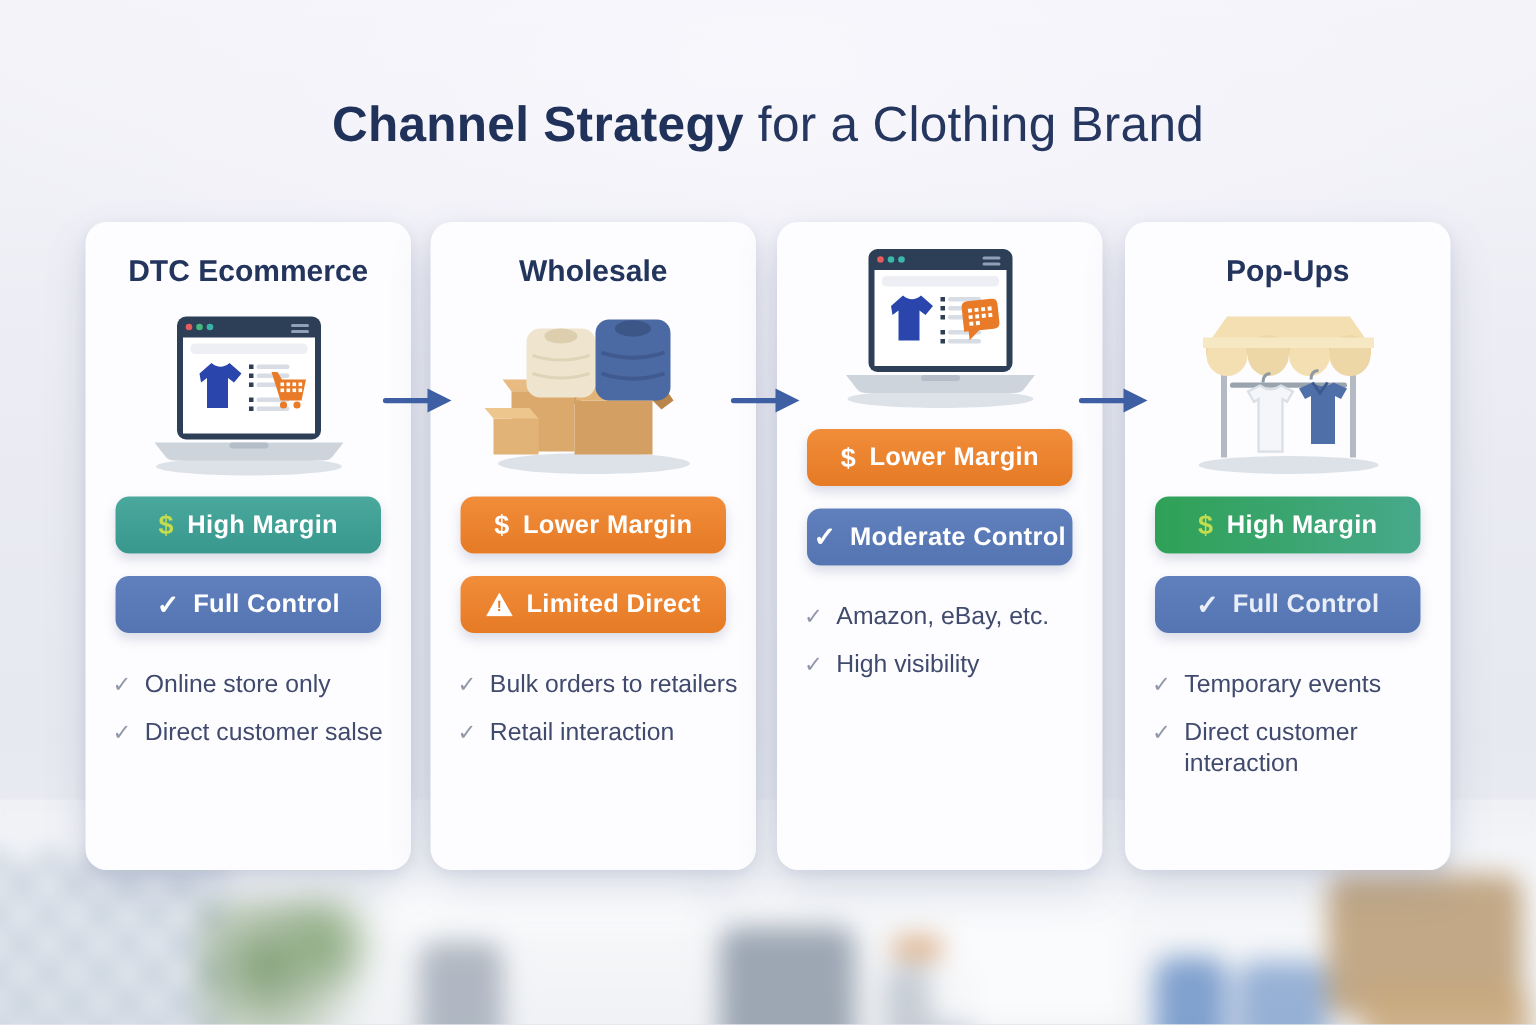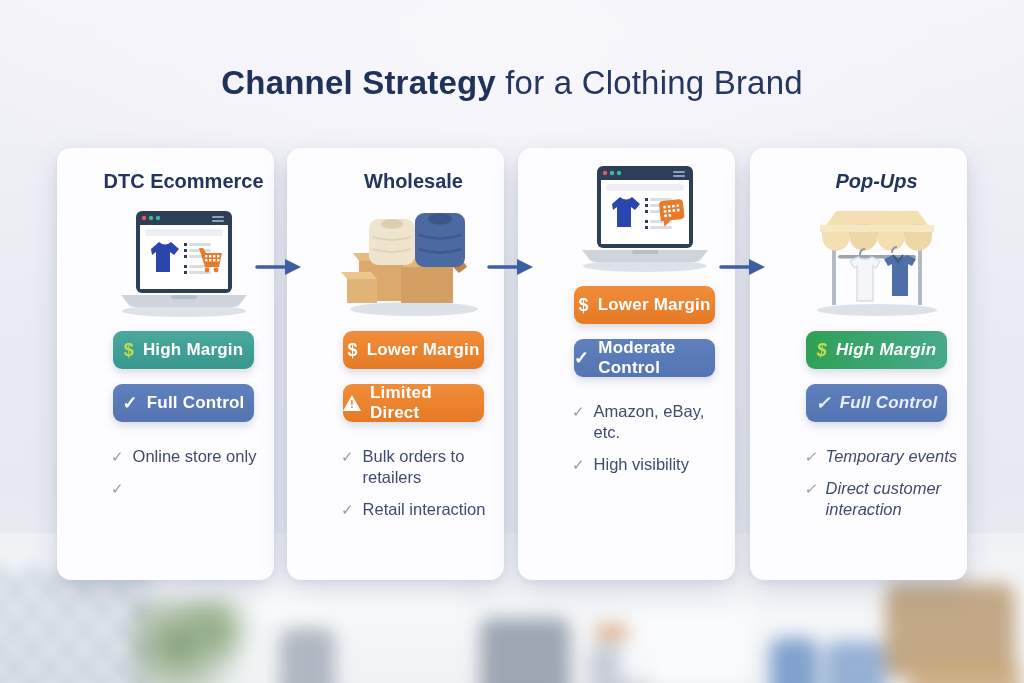--- a/index.html
+++ b/index.html
@@ -35,22 +35,22 @@
   .blob.boxes2 { left:930px; bottom:-10px; width:110px; height:55px; background:#caa97c; opacity:.85; }
 
   
   .page-title { position:absolute; top:64px; left:0; width:100%; text-align:center;
                 font-size:33px; letter-spacing:.2px; color:#25365f; }
   .page-title .t-bold { font-weight:700; color:#20315a; }
   .page-title .t-reg  { font-weight:400; }
 
   
   .card { position:absolute; top:148px; width:217px; height:432px; background:#fdfdff;
-          border-radius:14px; box-shadow:0 12px 28px rgba(96,108,148,.20), 0 3px 8px rgba(96,108,148,.10);padding-left:36px; }
-  .card.c0 { left:57px; }  .card.c1 { left:287px; }  .card.c2 { left:518px; }  .card.c3 { left:750px;font-style:italic; }
+          border-radius:14px; box-shadow:0 12px 28px rgba(96,108,148,.20), 0 3px 8px rgba(96,108,148,.10); }
+  .card.c0 { left:57px; }  .card.c1 { left:287px; }  .card.c2 { left:518px; }  .card.c3 { left:750px; }
 
   .card-title { margin-top:22px; text-align:center; font-size:20px; font-weight:700; color:#24355d; }
 
   .illus { display:block; margin:10px auto 0; width:170px; height:118px; }
 
   .badges { margin:10px 20px 0; display:flex; flex-direction:column; gap:15px; }
   .badge { height:38px; border-radius:9px; display:flex; align-items:center; justify-content:center;
            gap:9px; color:#ffffff; font-size:17px; font-weight:700; letter-spacing:.2px;
            box-shadow:0 4px 8px rgba(90,100,140,.22); }
   .badge.teal   { background:linear-gradient(180deg,#4aa89c 0%,#38988e 100%); }
@@ -152,20 +152,21 @@
         <span>Full Control</span>
       </div>
     </div>
     <ul class="bullets">
       <li>
           <span class="chk">✓</span>
           <span>Online store only</span>
         </li>
       <li>
           <span class="chk">✓</span>
+          <span class="overflowing">Direct customer salse</span>
         </li>
     </ul>
   </div>
 
   <div class="card c1">
     <div class="card-title">Wholesale</div>
     <svg class="illus" viewBox="0 0 170 118">
       <ellipse cx="85" cy="106" rx="64" ry="7" fill="#dde2e9"></ellipse>
       <polygon points="30,58 70,58 78,66 38,66" fill="#c2905a"></polygon>
       <rect x="30" y="58" width="42" height="40" fill="#dca96c"></rect>

